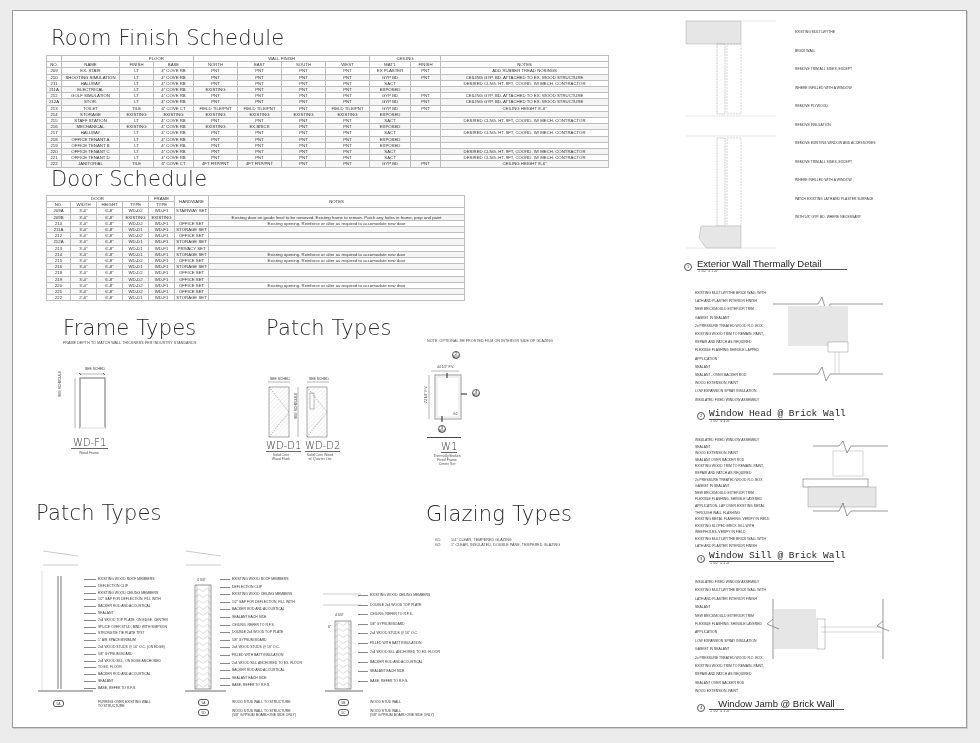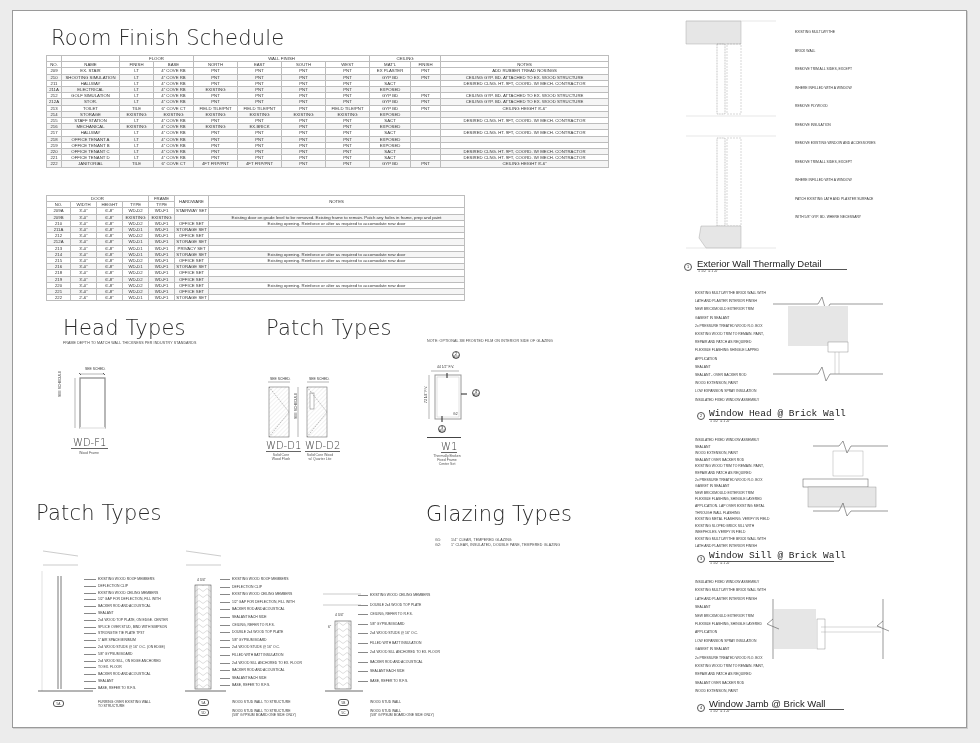--- a/index.html
+++ b/index.html
@@ -272,20 +272,21 @@
           <td>4FT FRP/PNT</td>
           <td>PNT</td>
           <td>PNT</td>
           <td>GYP BD</td>
           <td>PNT</td>
           <td>CEILING HEIGHT 8'-6"</td>
         </tr>
       </tbody>
   </table>
 
+  <div class="abs title t-lg" style="left:38px; top:156px;">Door Schedule</div>
   <table class="sch abs" id="ds" style="left:33px; top:184px; width:418px;">
     <colgroup>
       <col style="width:24px">
         <col style="width:26px">
         <col style="width:26px">
         <col style="width:26px">
       <col style="width:26px">
         <col style="width:34px">
         <col style="width:256px">
     </colgroup>
@@ -436,21 +437,21 @@
           <td>2'-6"</td>
           <td>6'-8"</td>
           <td>WD-D1</td>
           <td>WD-F1</td>
           <td>STORAGE SET</td>
           <td></td>
         </tr>
       </tbody>
   </table>
 
-  <div class="abs title t-lg" style="left:50px; top:305px;">Head Types</div>
+  <div class="abs title t-lg" style="left:50px; top:305px;">Frame Types</div>
   <div class="abs note" style="left:50px; top:330px;">FRAME DEPTH TO MATCH WALL THICKNESS PER INDUSTRY STANDARDS</div>
   <div class="abs lbl" style="left:72px; top:356px;">SEE SCHED.</div>
   <svg style="left:60px; top:360px;" width="40" height="60">
     <line x1="7" y1="3" x2="31" y2="3" stroke="#444" stroke-width="0.4"></line>
     <line x1="6" y1="2" x2="8" y2="4" stroke="#222" stroke-width="0.7"></line>
     <line x1="30" y1="2" x2="32" y2="4" stroke="#222" stroke-width="0.7"></line>
     <rect x="7" y="7" width="25" height="50" fill="none" stroke="#888" stroke-width="1.2"></rect>
     <line x1="7" y1="57" x2="32" y2="57" stroke="#fff" stroke-width="1.5"></line>
     <line x1="2" y1="7" x2="2" y2="57" stroke="#444" stroke-width="0.4"></line>
   </svg>
@@ -777,15 +778,15 @@
       <div class="lbl" style="position: absolute; top: 50.4px; left: 0px;">APPLICATION</div>
       <div class="lbl" style="position: absolute; top: 58.8px; left: 0px;">LOW EXPANSION SPRAY INSULATION</div>
       <div class="lbl" style="position: absolute; top: 67.2px; left: 0px;">GASKET IN SEALANT</div>
       <div class="lbl" style="position: absolute; top: 75.6px; left: 0px;">2x PRESSURE TREATED WOOD R.O. BOX</div>
       <div class="lbl" style="position: absolute; top: 84px; left: 0px;">EXISTING WOOD TRIM TO REMAIN.  PAINT,</div>
       <div class="lbl" style="position: absolute; top: 92.4px; left: 0px;">REPAIR AND PATCH AS REQUIRED</div>
       <div class="lbl" style="position: absolute; top: 100.8px; left: 0px;">SEALANT OVER BACKER ROD</div>
       <div class="lbl" style="position: absolute; top: 109.2px; left: 0px;">WOOD EXTENSION, PAINT</div>
     </div>
   <div class="abs bubble" style="left:684px; top:693px;">4</div>
-  <div class="abs detail-title" style="left:696px; top:687px; border-bottom:0.6px solid #555; width:135px;">Window Jamb @ Brick Wall</div>
+  <div class="abs detail-title" style="left:696px; top:687px; border-bottom:0.6px solid #555; width:135px;text-align:center;">Window Jamb @ Brick Wall</div>
   <div class="abs scale" style="left:697px; top:698px;">1 1/2" = 1'-0"</div>
 </div>
 
 </body></html>

